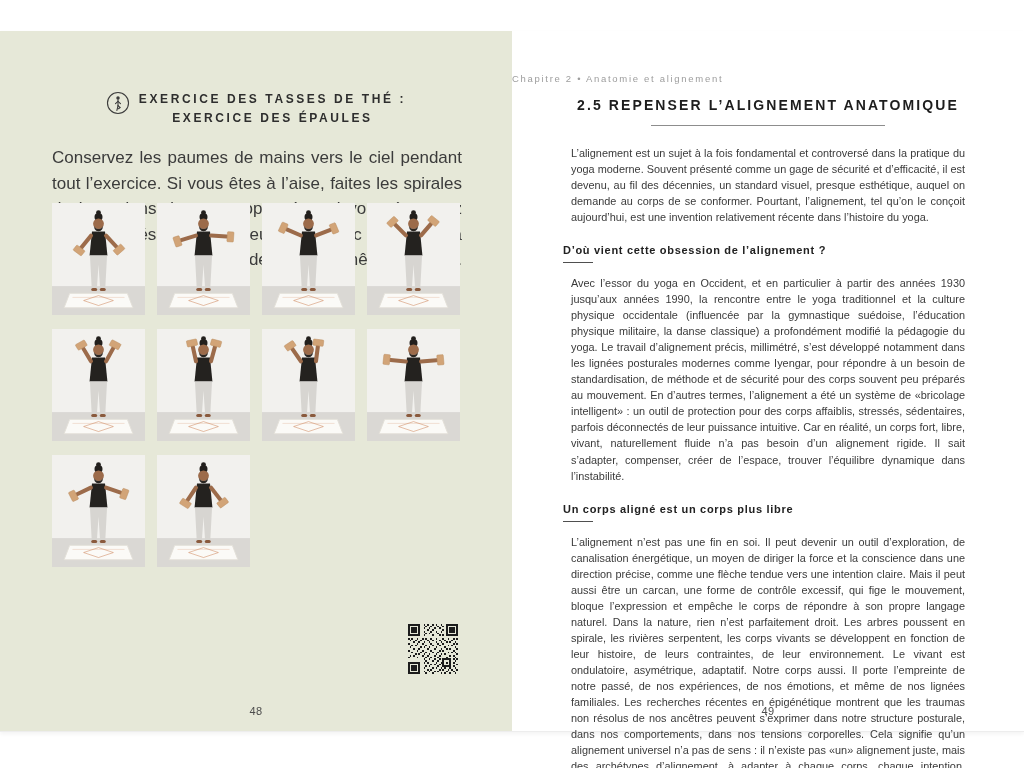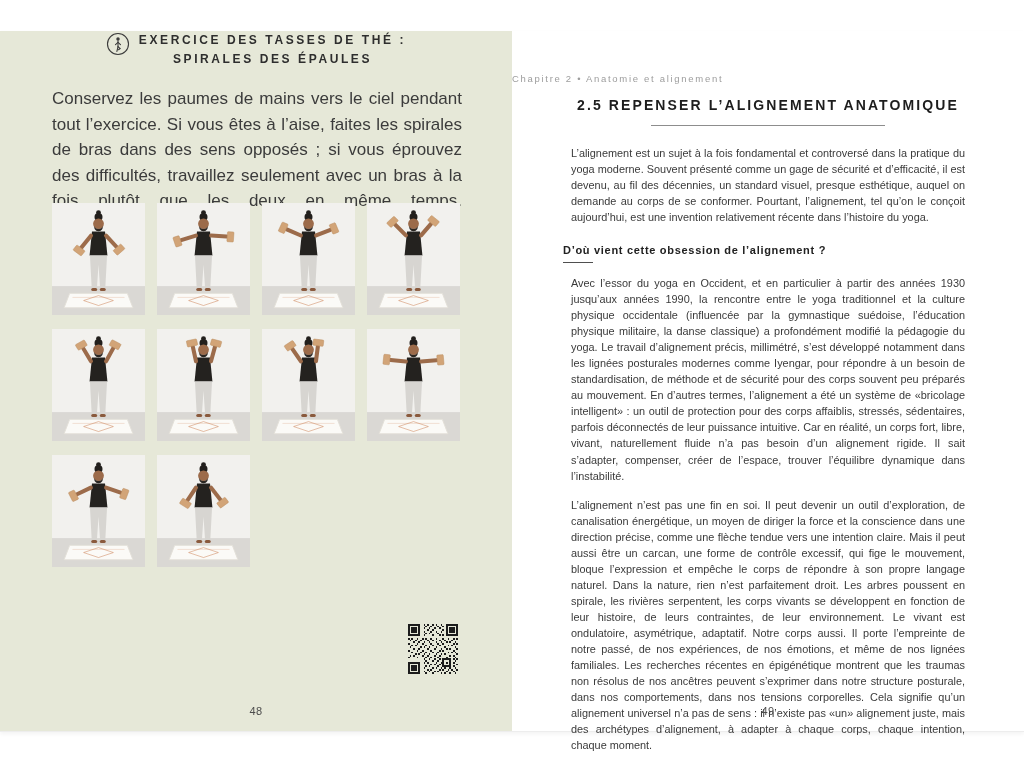--- a/index.html
+++ b/index.html
@@ -15,21 +15,21 @@
     border-bottom:1px solid rgba(0,0,0,0.07);
     box-shadow:0 2px 4px rgba(0,0,0,0.05);
   }
   .page{width:512px;height:100%;position:relative;box-sizing:border-box;}
   .page-left{background:#e6e8d8;}
   .page-right{background:#ffffff;}
 
   
   .ex-header{
     display:flex;justify-content:center;align-items:flex-start;
-    gap:9px;
+    gap:9px;padding-top:59px;
   }
   .ex-icon{flex:0 0 auto;margin-top:1px;}
   .ex-title{
     font-size:12px;font-weight:600;letter-spacing:2.6px;
     color:#2e2e2e;line-height:1.6;text-align:center;
   }
   .ex-intro{
     margin:17px 50px 0 52px;
     font-size:17px;line-height:1.5;color:#3b3b3b;
     text-align:justify;
@@ -88,21 +88,21 @@
             <line x1="13" y1="9.6" x2="13" y2="16"></line>
             <path d="M13,11.2 L10.3,13.6"></path>
             <path d="M13,11.2 L15.7,13.6"></path>
             <path d="M13,16 L11.8,21"></path>
             <path d="M13,16 L15.3,17.8 L13.6,19.2"></path>
           </g>
         </svg>
       </span>
       <div class="ex-title">
         <div>EXERCICE DES TASSES DE THÉ :</div>
-        <div>SPIRALES DES ÉPAULES</div>
+        <div>EXERCICE DES ÉPAULES</div>
       </div>
     </div>
 
     <p class="ex-intro">Conservez les paumes de mains vers le ciel pendant tout l’exercice. Si vous êtes à l’aise, faites les spirales de bras dans des sens opposés ; si vous éprouvez des difficultés, travaillez seulement avec un bras à la fois plutôt que les deux en même temps.</p>
 
     <div class="photo-grid">
   <div class="photo">
     <svg viewBox="0 0 100 124" preserveAspectRatio="none">
       <rect width="100" height="124" fill="#f2f1ee"></rect>
       <rect y="92" width="100" height="32" fill="#dad8d4"></rect>
@@ -402,18 +402,19 @@
 
   <div class="page page-right">
     <div class="running-header">Chapitre 2 • Anatomie et alignement</div>
     <h1 class="section-title">2.5 REPENSER L’ALIGNEMENT ANATOMIQUE</h1>
     <div class="title-rule"></div>
 
     <div class="content">
       <p class="body-par">L’alignement est un sujet à la fois fondamental et controversé dans la pratique du yoga moderne. Souvent présenté comme un gage de sécurité et d’efficacité, il est devenu, au fil des décennies, un standard visuel, presque esthétique, auquel on demande au corps de se conformer. Pourtant, l’alignement, tel qu’on le conçoit aujourd’hui, est une invention relativement récente dans l’histoire du yoga.</p>
       <h2 class="sub-heading">D’où vient cette obsession de l’alignement ?</h2>
       <p class="body-par">Avec l’essor du yoga en Occident, et en particulier à partir des années 1930 jusqu’aux années 1990, la rencontre entre le yoga traditionnel et la culture physique occidentale (influencée par la gymnastique suédoise, l’éducation physique militaire, la danse classique) a profondément modifié la pédagogie du yoga. Le travail d’alignement précis, millimétré, s’est développé notamment dans les lignées posturales modernes comme Iyengar, pour répondre à un besoin de standardisation, de méthode et de sécurité pour des corps souvent peu préparés au mouvement. En d’autres termes, l’alignement a été un système de «bricolage intelligent» : un outil de protection pour des corps affaiblis, stressés, sédentaires, parfois déconnectés de leur puissance intuitive. Car en réalité, un corps fort, libre, vivant, naturellement fluide n’a pas besoin d’un alignement rigide. Il sait s’adapter, compenser, créer de l’espace, trouver l’équilibre dynamique dans l’instabilité.</p>
+      <h2 class="sub-heading">Un corps aligné est un corps plus libre</h2>
       <p class="body-par">L’alignement n’est pas une fin en soi. Il peut devenir un outil d’exploration, de canalisation énergétique, un moyen de diriger la force et la conscience dans une direction précise, comme une flèche tendue vers une intention claire. Mais il peut aussi être un carcan, une forme de contrôle excessif, qui fige le mouvement, bloque l’expression et empêche le corps de répondre à son propre langage naturel. Dans la nature, rien n’est parfaitement droit. Les arbres poussent en spirale, les rivières serpentent, les corps vivants se développent en fonction de leur histoire, de leurs contraintes, de leur environnement. Le vivant est ondulatoire, asymétrique, adaptatif. Notre corps aussi. Il porte l’empreinte de notre passé, de nos expériences, de nos émotions, et même de nos lignées familiales. Les recherches récentes en épigénétique montrent que les traumas non résolus de nos ancêtres peuvent s’exprimer dans notre structure posturale, dans nos comportements, dans nos tensions corporelles. Cela signifie qu’un alignement universel n’a pas de sens : il n’existe pas «un» alignement juste, mais des archétypes d’alignement, à adapter à chaque corps, chaque intention, chaque moment.</p>
     </div>
 
     <div class="pagenum">49</div>
   </div>
 </div>
 
 </body></html>

